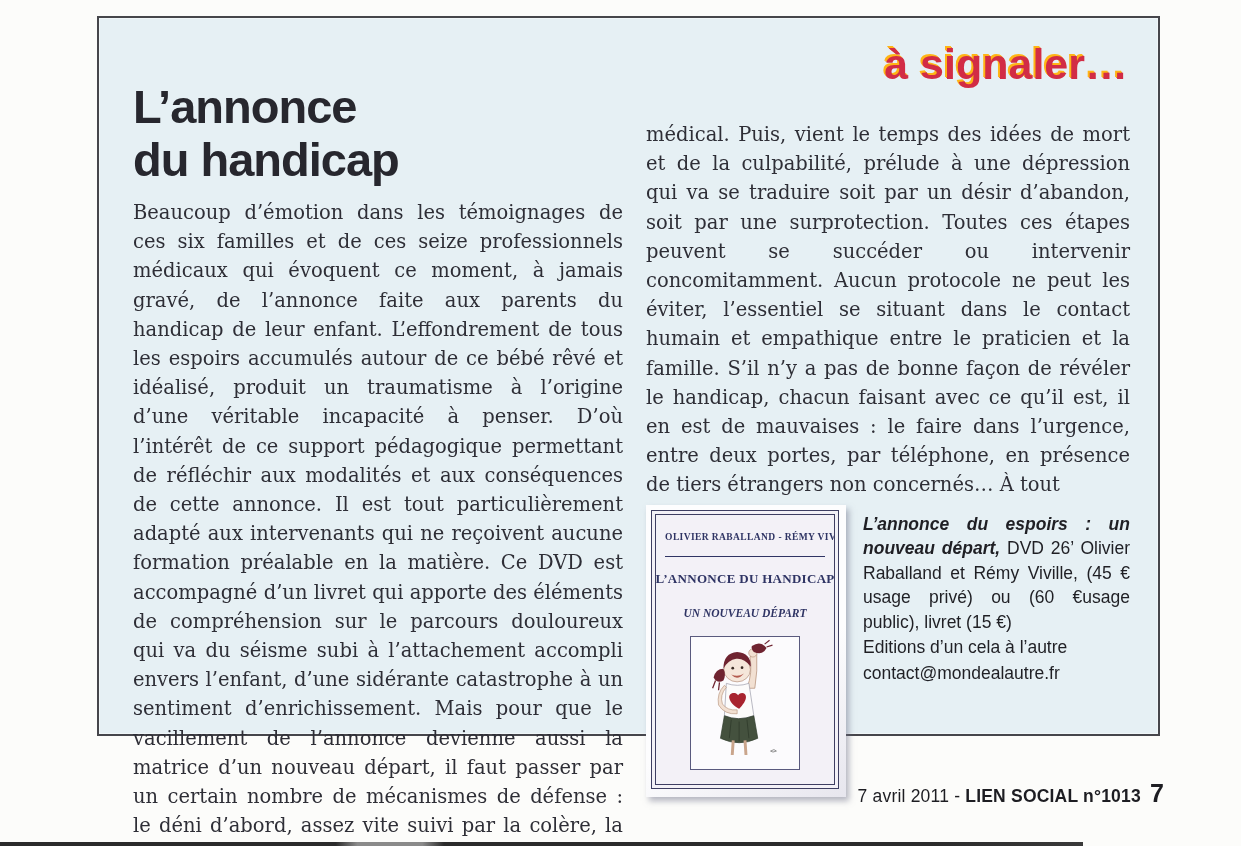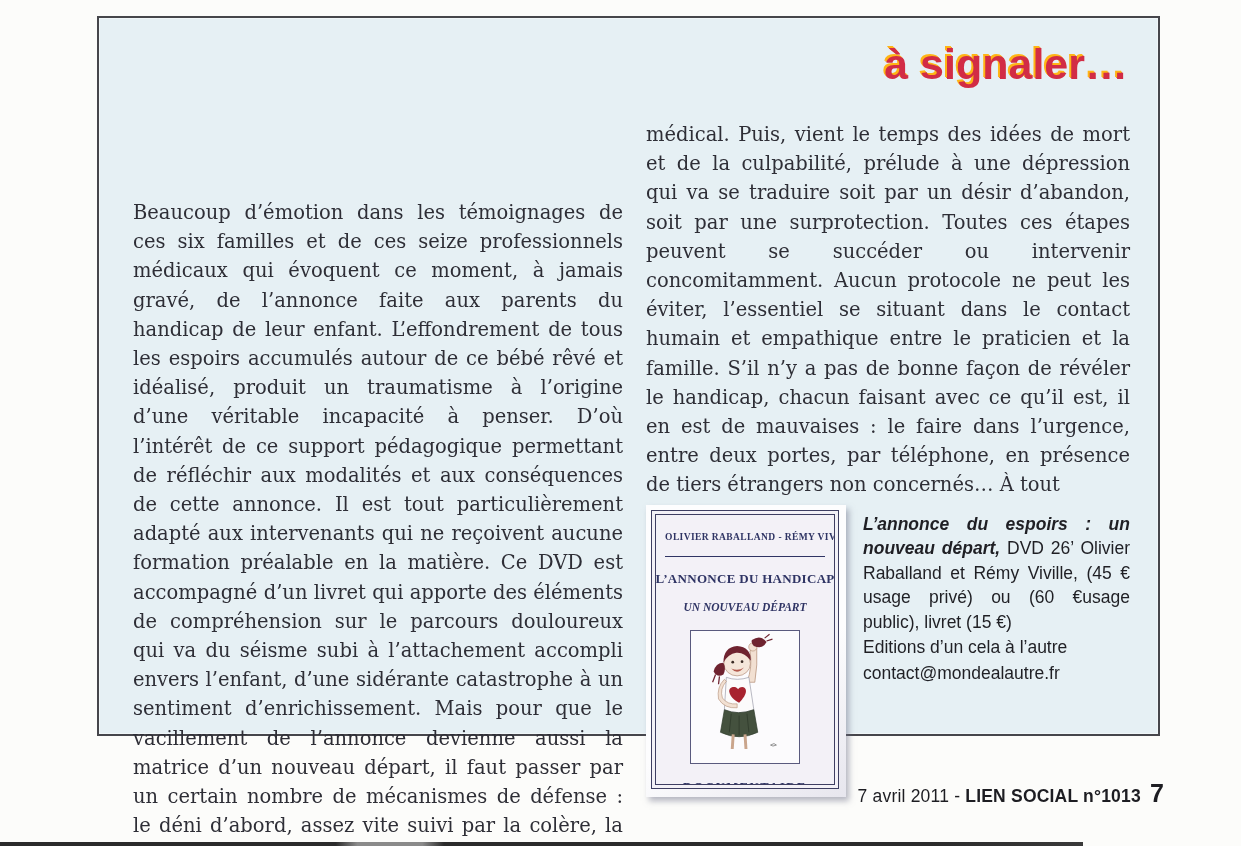--- a/index.html
+++ b/index.html
@@ -63,21 +63,21 @@
     font-family:"Liberation Serif",serif;font-weight:bold;
     font-size:9.5px;letter-spacing:.4px;white-space:nowrap;
     border-bottom:1px solid #2f3464;padding-bottom:4px;width:94%;
   }
   .dvd-title{
     font-family:"Liberation Serif",serif;font-weight:bold;
     font-size:13px;letter-spacing:.3px;margin-top:7px;white-space:nowrap;text-align:center;
   }
   .dvd-subtitle{
     font-family:"Liberation Serif",serif;font-weight:bold;font-style:italic;
-    font-size:11.5px;margin-top:0;
+    font-size:11.5px;margin-top:6px;
   }
   .dvd-art{
     width:108px;height:132px;margin-top:8px;
     border:1px solid #5a5a7e;background:#fcfbfd;
   }
   .dvd-genre{
     font-family:"Liberation Serif",serif;font-weight:bold;
     font-size:12.5px;letter-spacing:1.6px;margin-top:9px;
   }
   
@@ -102,20 +102,24 @@
     background:linear-gradient(90deg,#2b2b2b 0 31%,#8a8a8a 33% 39%,#2b2b2b 41% 86%,#3a3a3a 100%);
   }
 </style>
 </head>
 <body>
 
 <div class="panel">
 
   <div class="signal">à signaler…</div>
 
+  <div class="title">
+    <div>L’annonce</div>
+    <div>du handicap</div>
+  </div>
 
   <div class="col col-left">Beaucoup d’émotion dans les témoignages de ces six familles et de ces seize professionnels médicaux qui évoquent ce moment, à jamais gravé, de l’annonce faite aux parents du handicap de leur enfant. L’effondrement de tous les espoirs accumulés autour de ce bébé rêvé et idéalisé, produit un traumatisme à l’origine d’une véritable incapacité à penser. D’où l’intérêt de ce support pédagogique permettant de réfléchir aux modalités et aux conséquences de cette annonce. Il est tout particulièrement adapté aux intervenants qui ne reçoivent aucune formation préalable en la matière. Ce DVD est accompagné d’un livret qui apporte des éléments de compréhension sur le parcours douloureux qui va du séisme subi à l’attachement accompli envers l’enfant, d’une sidérante catastrophe à un sentiment d’enrichissement. Mais pour que le vacillement de l’annonce devienne aussi la matrice d’un nouveau départ, il faut passer par un certain nombre de mécanismes de défense : le déni d’abord, assez vite suivi par la colère, la révolte et l’agressivité envers le corps</div>
 
   <div class="col col-right">
     <div class="rc-text">
       <span>médical. Puis, vient le temps des idées de mort et de la culpabilité, prélude à une dépression qui va se traduire soit par un désir d’abandon, soit par une surprotection. Toutes ces étapes peuvent se succéder ou intervenir concomitamment. Aucun protocole ne peut les éviter, l’essentiel se situant dans le contact humain et empathique entre le praticien et la famille. S’il n’y a pas de bonne façon de révéler le handicap, chacun faisant avec ce qu’il est, il en est de mauvaises : le faire dans l’urgence, entre deux portes, par téléphone, en présence de tiers étrangers non concernés… À tout</span>
 
       <span class="dvd-photo" style="display:block;">
         <span class="dvd-cover" style="display:block;">
           <span class="dvd-inner" style="display:flex;">

